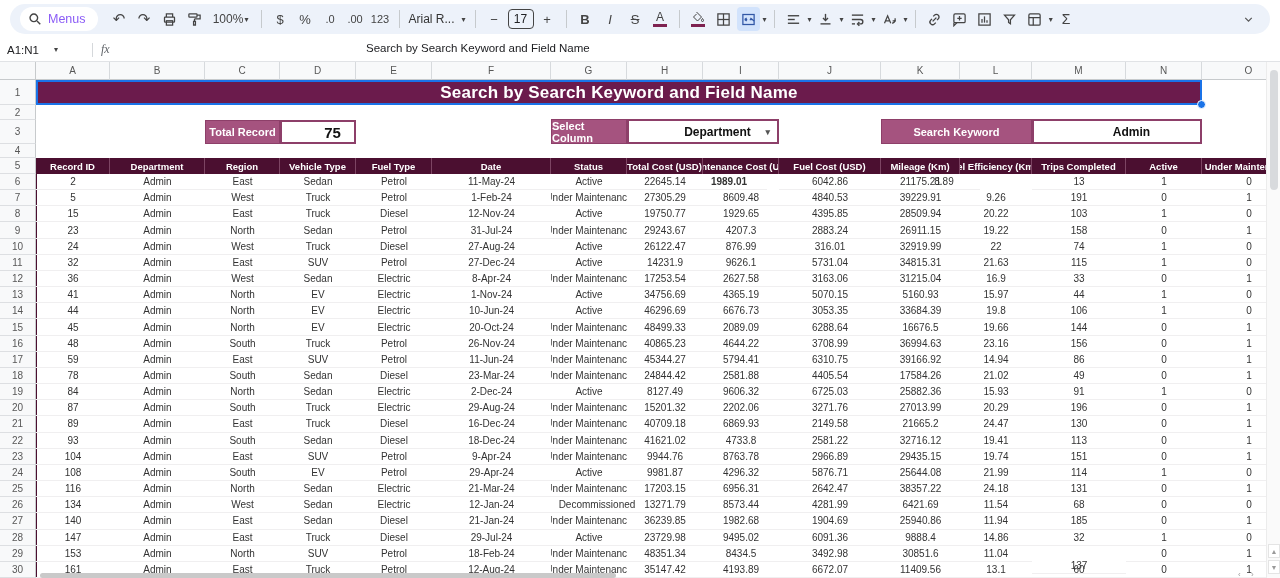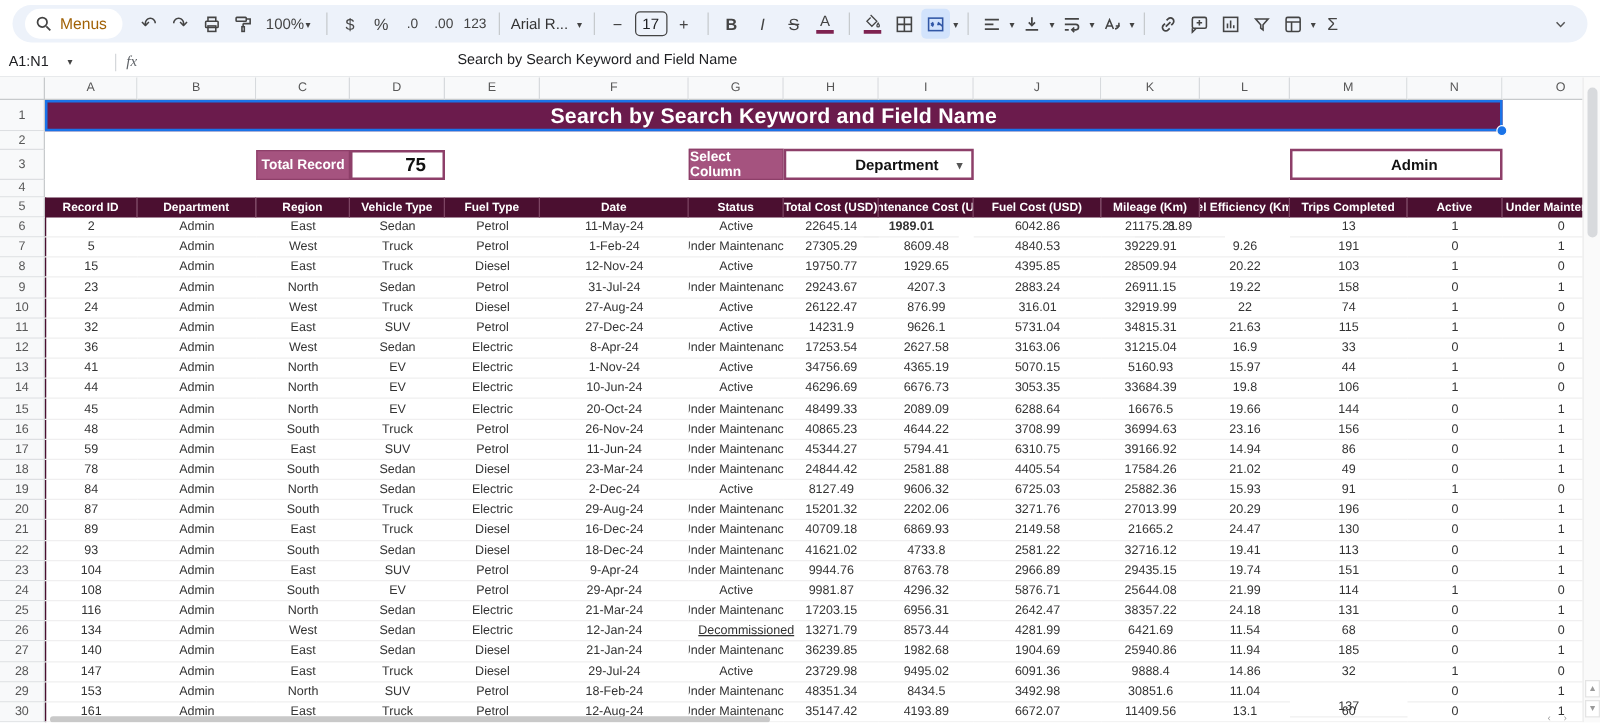--- a/index.html
+++ b/index.html
@@ -5,21 +5,21 @@
   * { margin:0; padding:0; box-sizing:border-box; }
   html,body { background:#fff; }
   body { font-family:"Liberation Sans", sans-serif; }
   .app { position:relative; width:1280px; height:578px; background:#fff; overflow:hidden; }
 
   
   .toolbar { position:absolute; left:0; top:0; width:1280px; height:38px; background:#fff; }
   .tb-pill { position:absolute; left:10px; top:4px; width:1260px; height:30px; background:#edf2fa; border-radius:15px;
              display:flex; align-items:center; padding:0 10px; gap:2px; color:#444; }
   .menus { display:flex; align-items:center; gap:6px; background:#fff; border-radius:13px; height:24px; padding:0 12px 0 8px; margin-right:8px; cursor:pointer; }
-  .menus span { font-size:12.5px; color:#a16207;text-align:right; }
+  .menus span { font-size:12.5px; color:#8b5cf6;text-align:right; }
   .tbtn { display:flex; align-items:center; justify-content:center; min-width:23px; height:24px; border:none; background:transparent;
           font-family:"Liberation Sans",sans-serif; font-size:13px; color:#444; border-radius:4px; cursor:pointer; padding:0 2px; }
   .tbtn.arrowglyph { font-size:15px; }
   .tbtn.active { background:#d2e3fc; }
   .tb-caret { font-size:8px; color:#444; margin-left:1px; cursor:pointer; }
   .tb-div { width:1px; height:18px; background:#c6cacd; margin:0 5px; }
   .fontname { font-size:12px; color:#333; min-width:52px; text-align:left; }
   .fszbox { width:26px; height:20px; border:1.5px solid #444; border-radius:4px; text-align:center; font-size:12px; color:#202124;
             background:transparent; font-family:"Liberation Sans",sans-serif; }
   .strike { text-decoration:line-through; }
@@ -341,20 +341,21 @@
 
     <div class="ctrl-label lbl-total">Total Record</div>
     <div class="ctrl-value val-total">75</div>
 
     <div class="ctrl-label lbl-select">Select Column</div>
     <div class="ctrl-value val-select">
       <span>Department</span>
       <span class="dd-caret">▾</span>
     </div>
 
+    <div class="ctrl-label lbl-search">Search Keyword</div>
     <div class="ctrl-value val-search">Admin</div>
 
     <div class="table-left-border"></div>
     <div id="tablehead">
         <div class="thcell" style="left: 36px; width: 74px;">Record ID</div>
         <div class="thcell" style="left: 110px; width: 95px;">Department</div>
         <div class="thcell" style="left: 205px; width: 75px;">Region</div>
         <div class="thcell" style="left: 280px; width: 76px;">Vehicle Type</div>
         <div class="thcell" style="left: 356px; width: 76px;">Fuel Type</div>
         <div class="thcell" style="left: 432px; width: 119px;">Date</div>
@@ -709,21 +710,21 @@
           <div class="tcell" style="left: 1126px; width: 76px;">0</div>
           <div class="tcell" style="left: 1202px; width: 94px;">1</div>
         </div>
         <div class="trow" style="top: 435.2px;">
           <div class="tcell" style="left: 36px; width: 74px;">134</div>
           <div class="tcell" style="left: 110px; width: 95px;">Admin</div>
           <div class="tcell" style="left: 205px; width: 75px;">West</div>
           <div class="tcell" style="left: 280px; width: 76px;">Sedan</div>
           <div class="tcell" style="left: 356px; width: 76px;">Electric</div>
           <div class="tcell" style="left: 432px; width: 119px;">12-Jan-24</div>
-          <div class="tcell" style="left: 551px; width: 92px; text-decoration: underline;">Decommissioned</div>
+          <div class="tcell" style="left: 551px; width: 92px;">Decommissioned</div>
           <div class="tcell" style="left: 627px; width: 76px;">13271.79</div>
           <div class="tcell" style="left: 703px; width: 76px;">8573.44</div>
           <div class="tcell" style="left: 779px; width: 102px;">4281.99</div>
           <div class="tcell" style="left: 881px; width: 79px;">6421.69</div>
           <div class="tcell" style="left: 960px; width: 72px;">11.54</div>
           <div class="tcell" style="left: 1032px; width: 94px;">68</div>
           <div class="tcell" style="left: 1126px; width: 76px;">0</div>
           <div class="tcell" style="left: 1202px; width: 94px;">0</div>
         </div>
         <div class="trow" style="top: 451.36px;">

